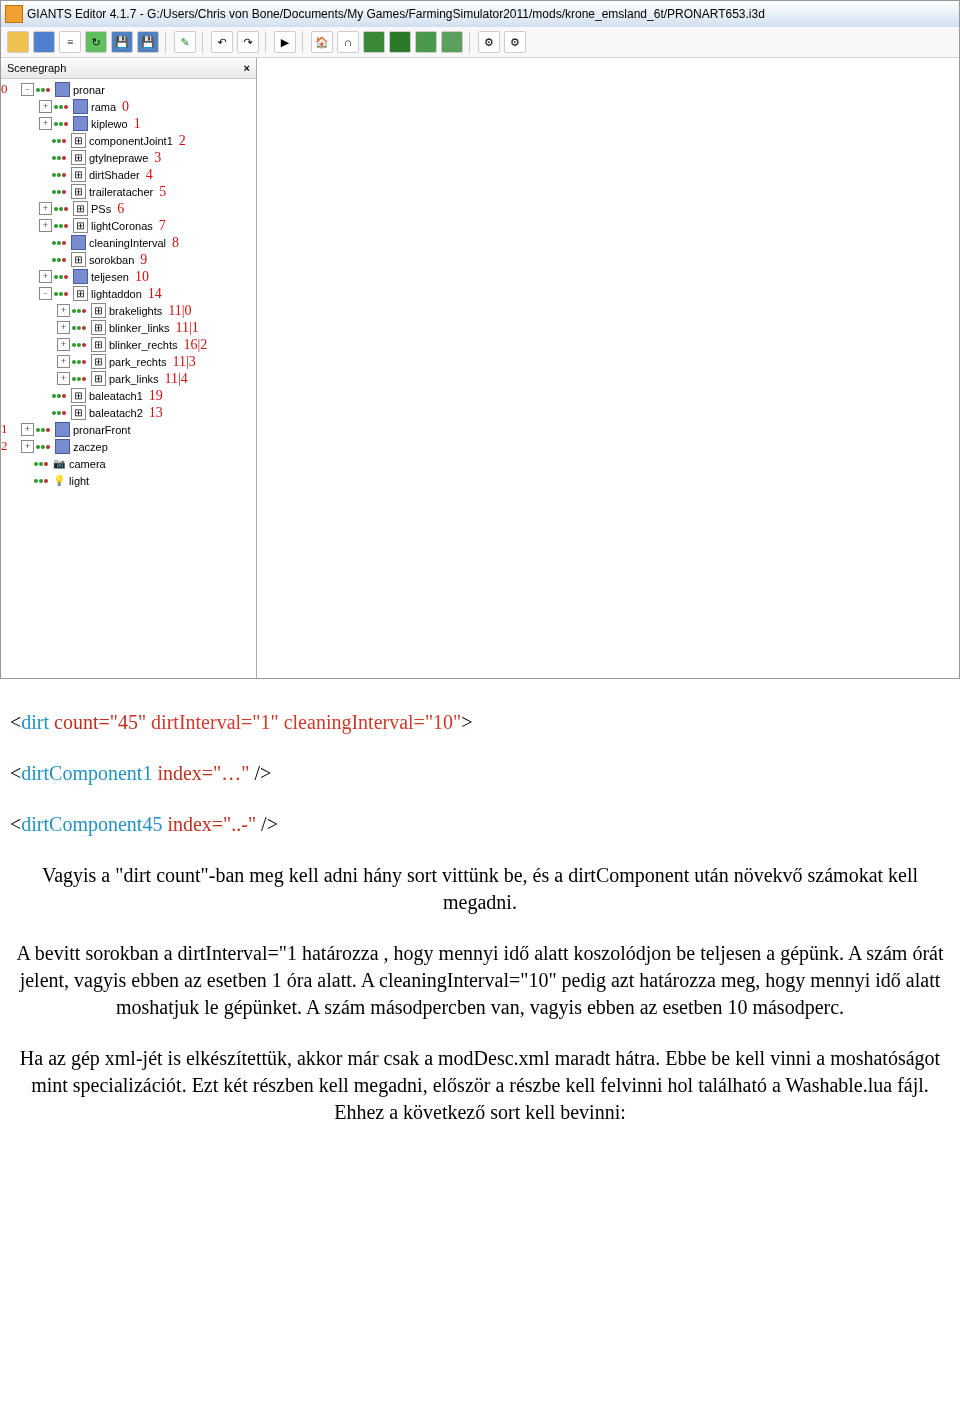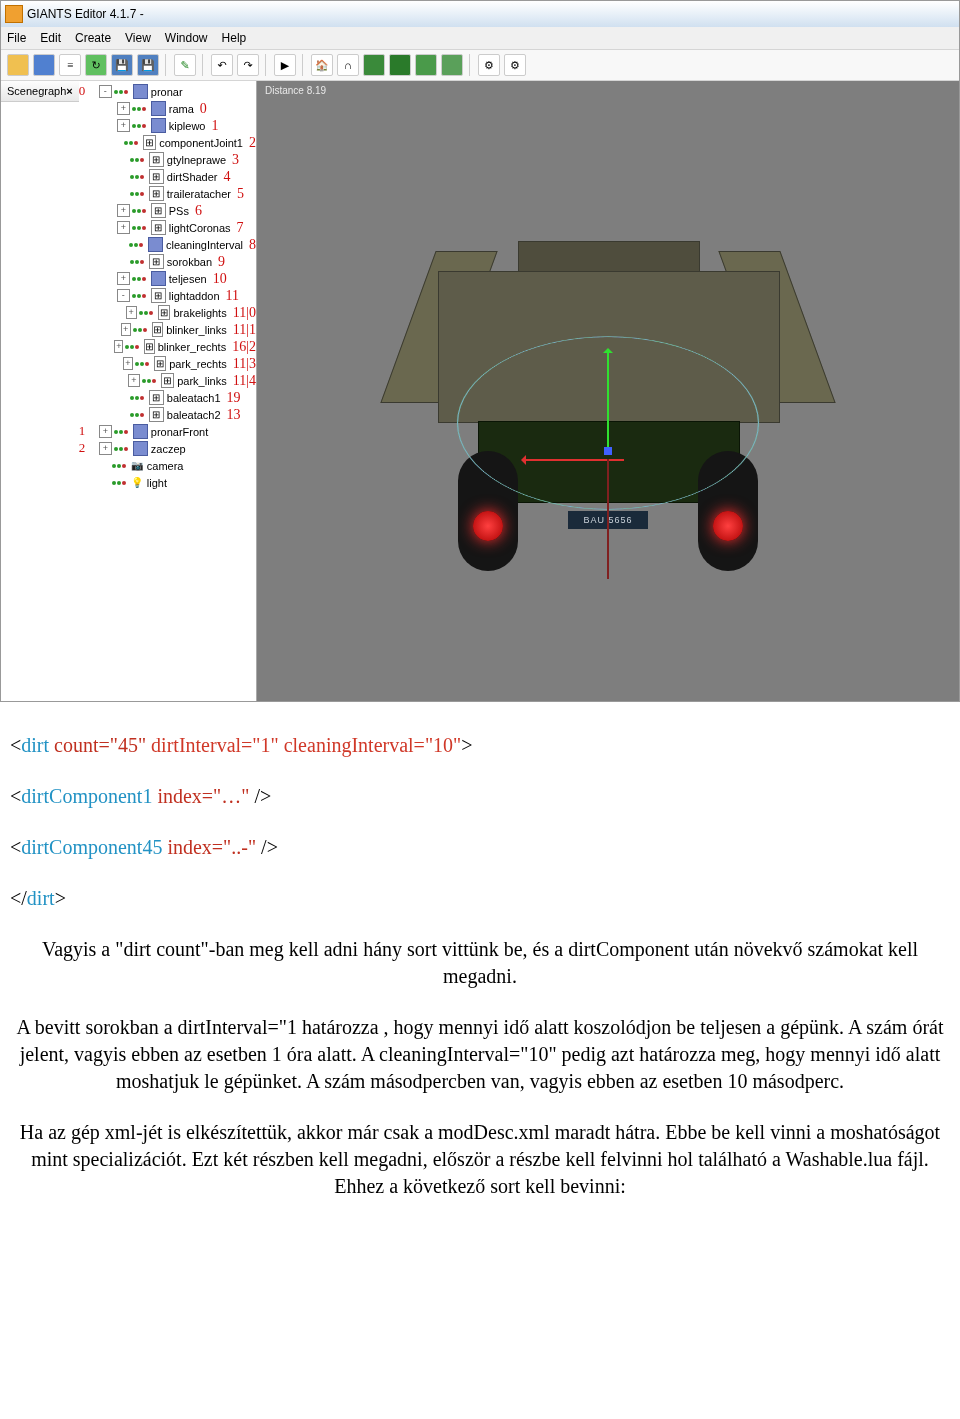--- a/index.html
+++ b/index.html
@@ -66,21 +66,21 @@
     }
     .tb-sep { width:2px; height:22px; border-left:1px solid #ccc; margin:0 2px; }
     .editor-body {
       display: flex;
       height: 620px;
     }
     .scenegraph-panel {
       width: 255px;
       border-right: 1px solid #aaa;
       display: flex;
-      flex-direction: row;
+      flex-direction: column;
       background: #fff;
     }
     .panel-header {
       background: linear-gradient(to bottom,#fdfdfd,#e8e8e8);
       height: 20px;
       display: flex;
       align-items: center;
       justify-content: space-between;
       padding: 0 6px;
       font-family: Tahoma, sans-serif;
@@ -211,30 +211,23 @@
     .c-blk { color:#000; }
   </style>
 </head>
 <body>
 
 <div class="editor-window">
   <div class="titlebar">
     <span class="titlebar-icon"></span>
     <span>GIANTS Editor 4.1.7</span>
     <span>&nbsp;-&nbsp;</span>
+    <span>G:/Users/Chris von Bone/Documents/My Games/FarmingSimulator2011/mods/krone_emsland_6t/PRONART653.i3d</span>
   </div>
 
-  <div class="menubar">
-    <span>File</span>
-    <span>Edit</span>
-    <span>Create</span>
-    <span>View</span>
-    <span>Window</span>
-    <span>Help</span>
-  </div>
 
   <div class="toolbar">
     <span class="tb-btn" style="background:#f0c050"></span>
     <span class="tb-btn" style="background:#5080d0"></span>
     <span class="tb-btn">≡</span>
     <span class="tb-btn" style="background:#60c060">↻</span>
     <span class="tb-btn" style="background:#5080c0;color:#fff">💾</span>
     <span class="tb-btn" style="background:#5080c0;color:#fff">💾</span>
     <span class="tb-sep"></span>
     <span class="tb-btn" style="color:#2a8a2a">✎</span>
@@ -411,21 +404,21 @@
           <div class="tree-row">
             <span class="tree-indent" style="width: 36px;"></span>
             <span class="tree-expander">-</span>
             <span class="node-dots">
               <span class="dot-g"></span>
               <span class="dot-g"></span>
               <span class="dot-r"></span>
             </span>
             <span class="node-icon group" style="border: 1px solid rgb(136, 136, 136); background: rgb(255, 255, 255);">⊞</span>
             <span class="tree-label">lightaddon</span>
-            <span class="tree-anno">11</span>
+            <span class="tree-anno">14</span>
           </div>
           <div class="tree-row">
             <span class="tree-indent" style="width: 54px;"></span>
             <span class="tree-expander">+</span>
             <span class="node-dots">
               <span class="dot-g"></span>
               <span class="dot-g"></span>
               <span class="dot-r"></span>
             </span>
             <span class="node-icon group" style="border: 1px solid rgb(136, 136, 136); background: rgb(255, 255, 255);">⊞</span>
@@ -542,59 +535,35 @@
             <span class="tree-expander empty"></span>
             <span class="node-dots">
               <span class="dot-g"></span>
               <span class="dot-g"></span>
               <span class="dot-r"></span>
             </span>
             <span class="node-icon light">💡</span>
             <span class="tree-label">light</span>
           </div>
         </div>
-    </div>
-    <div class="viewport">
-      <div class="vp-distance">Distance 8.19</div>
-      <div class="vehicle">
-        <div class="trailer-side-l"></div>
-        <div class="trailer-side-r"></div>
-        <div class="trailer-top"></div>
-        <div class="trailer-body"></div>
-        <div class="chassis"></div>
-        <div class="wheel-l"></div>
-        <div class="wheel-r"></div>
-        <div class="light-l"></div>
-        <div class="light-r"></div>
-        <div class="plate">BAU 5656</div>
-        <div class="gizmo-circle"></div>
-        <div class="gizmo-circle2"></div>
-        <div class="gizmo-y"></div>
-        <div class="gizmo-x"></div>
-        <div class="gizmo-z"></div>
-        <div class="gizmo-xdown"></div>
-      </div>
     </div>
   </div>
 </div>
 
 <div class="article">
 
   <p class="xml-line">
     <span class="c-blk">&lt;</span><span class="c-cyan">dirt</span><span class="c-red1"> count="45"</span><span class="c-red2"> dirtInterval="1"</span><span class="c-red2"> cleaningInterval="10"</span><span class="c-blk">&gt;</span>
   </p>
 
   <p class="xml-line">
     <span class="c-blk">&lt;</span><span class="c-cyan">dirtComponent1</span><span class="c-red1"> index="…"</span><span class="c-blk"> /&gt;</span>
   </p>
 
   <p class="xml-line">
     <span class="c-blk">&lt;</span><span class="c-cyan">dirtComponent45</span><span class="c-red1"> index="..-"</span><span class="c-blk"> /&gt;</span>
   </p>
 
-  <p class="xml-line">
-    <span class="c-blk">&lt;/</span><span class="c-cyan">dirt</span><span class="c-blk">&gt;</span>
-  </p>
 
   <p class="center">Vagyis a "dirt count"-ban meg kell adni hány sort vittünk be, és a dirtComponent után növekvő számokat kell megadni.</p>
   <p class="center">A bevitt sorokban a dirtInterval="1 határozza , hogy mennyi idő alatt koszolódjon be teljesen a gépünk. A szám órát jelent, vagyis ebben az esetben 1 óra alatt. A cleaningInterval="10" pedig azt határozza meg, hogy mennyi idő alatt moshatjuk le gépünket. A szám másodpercben van, vagyis ebben az esetben 10 másodperc.</p>
   <p class="center">Ha az gép xml-jét is elkészítettük, akkor már csak a modDesc.xml maradt hátra. Ebbe be kell vinni a moshatóságot mint specializációt. Ezt két részben kell megadni, először a részbe kell felvinni hol található a Washable.lua fájl. Ehhez a következő sort kell bevinni:</p>
 </div>
 
 </body></html>

